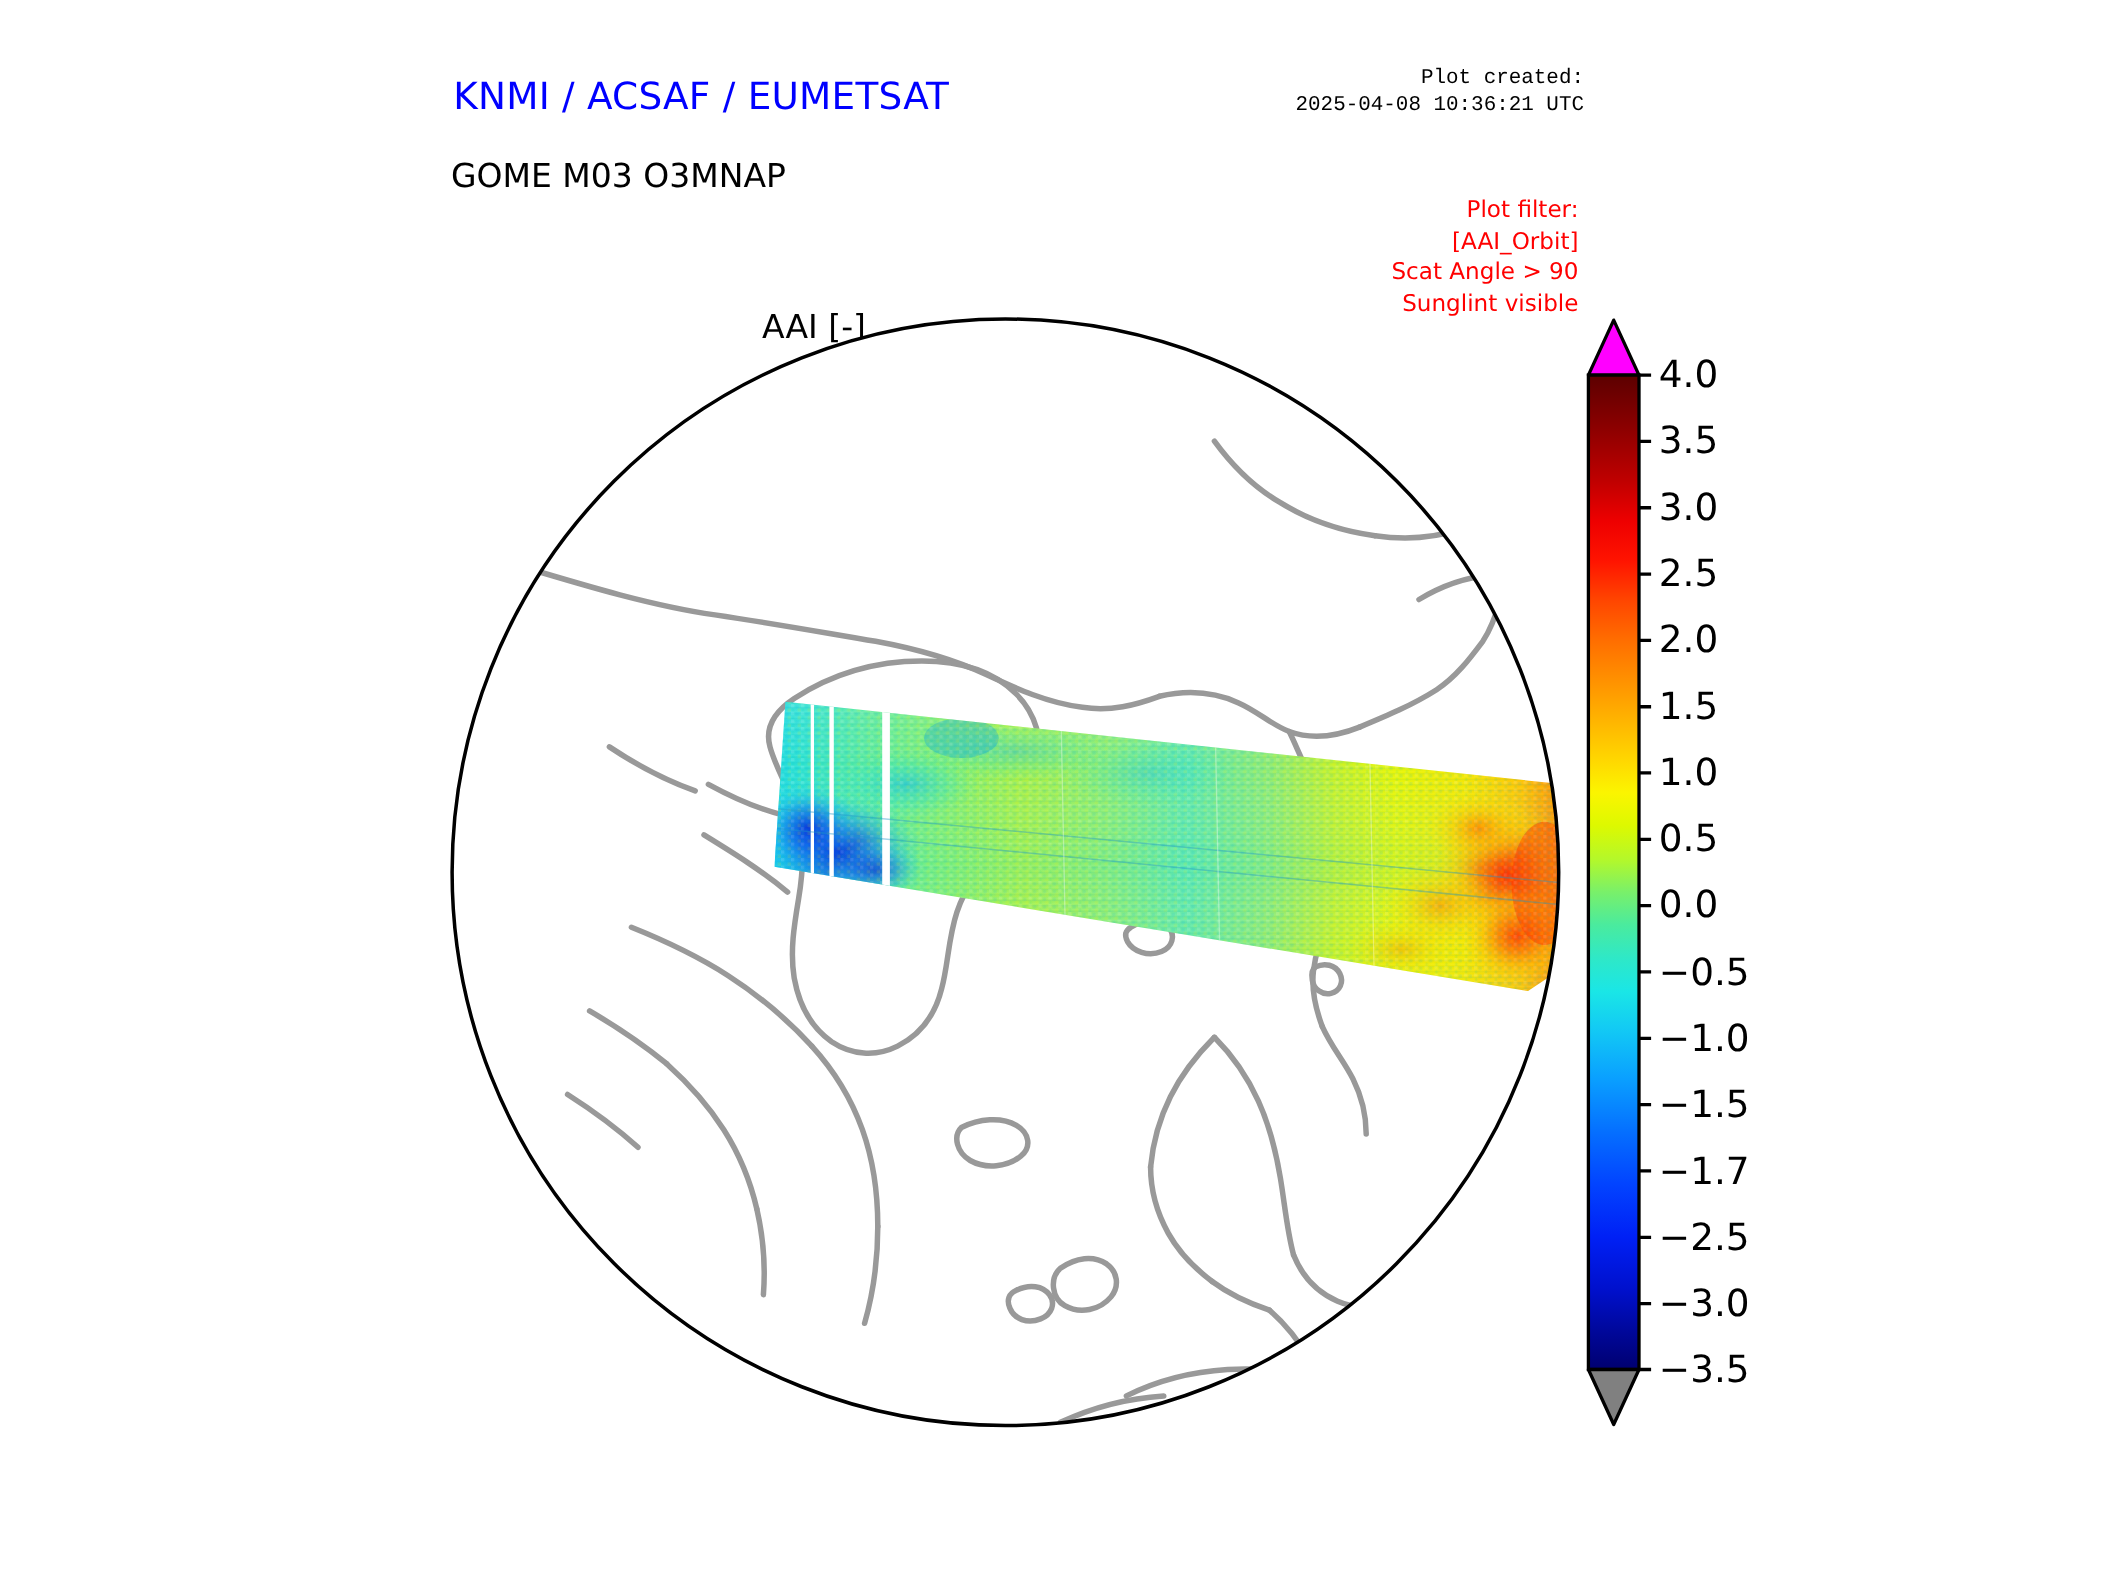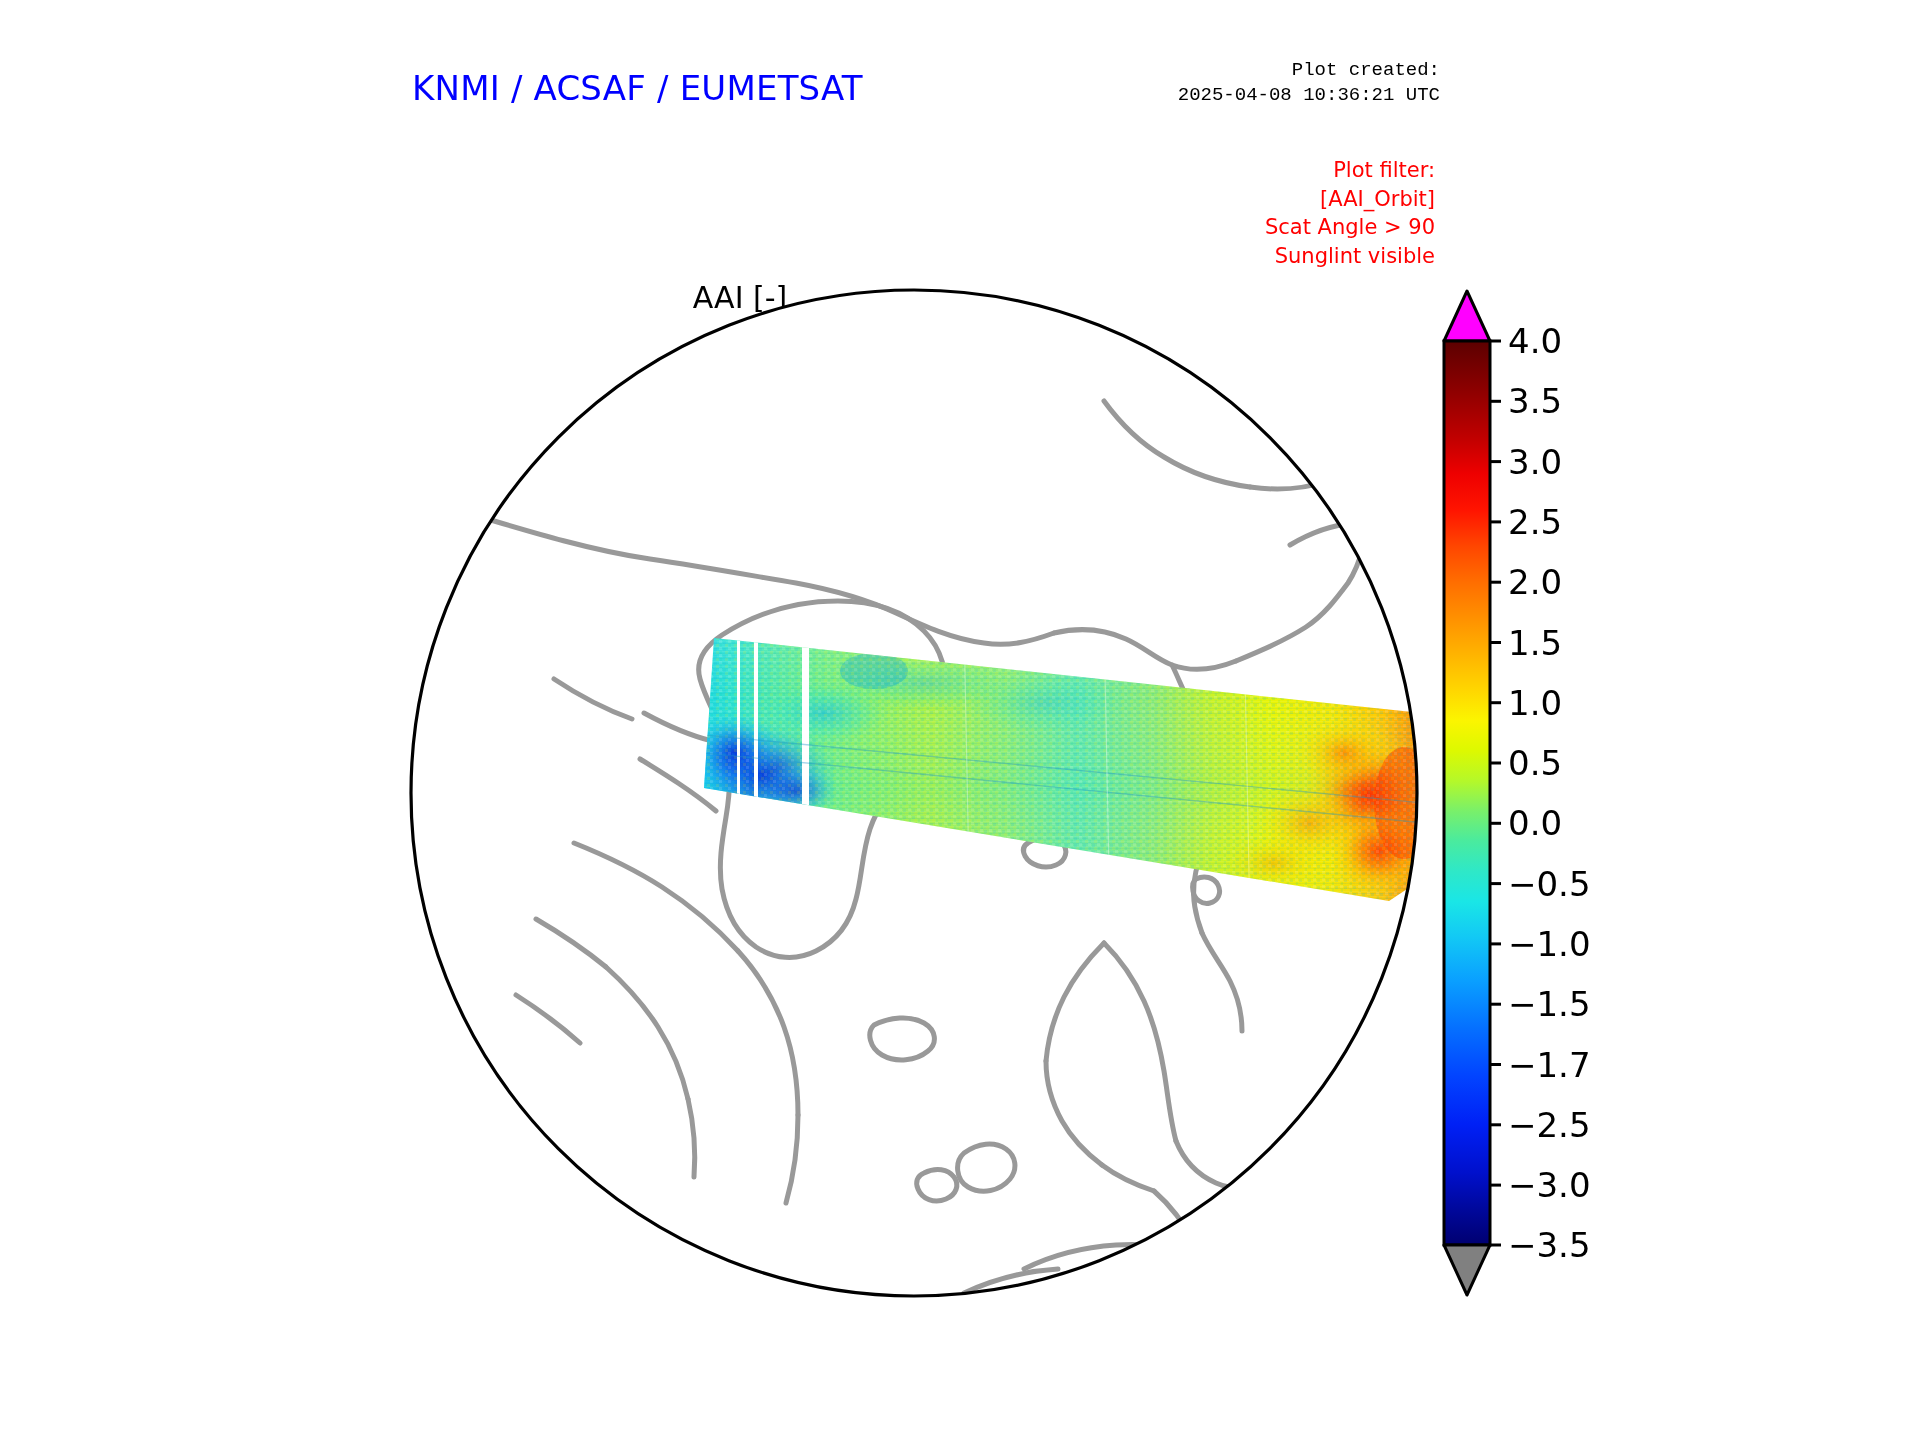--- a/index.html
+++ b/index.html
@@ -56,21 +56,21 @@
     text-align: center;
     font-size: 30px;
     color: #000000;
     margin-top: 47px;
   }
 
   
   #plot-filter-block {
     position: absolute;
     left: 1060px;
-    top: 156px;
+    top: 176px;
     width: 375px;
     text-align: right;
     font-size: 21px;
     color: #ff0000;
     line-height: 1.36;
   }
 
   
   #map-area {
     position: absolute;
@@ -118,20 +118,21 @@
 <body>
 
 <div id="header-org">KNMI / ACSAF / EUMETSAT</div>
 
 <div id="plot-created-block">
   <div>Plot created:</div>
   <div>2025-04-08 10:36:21 UTC</div>
 </div>
 
 <div id="title-block">
+  <div>GOME M03 O3MNAP</div>
 </div>
 <div id="quantity-title">AAI [-]</div>
 
 <div id="plot-filter-block">
   <div>Plot filter:</div>
   <div>[AAI_Orbit]</div>
   <div>Scat Angle &gt; 90</div>
   <div>Sunglint visible</div>
 </div>
 

